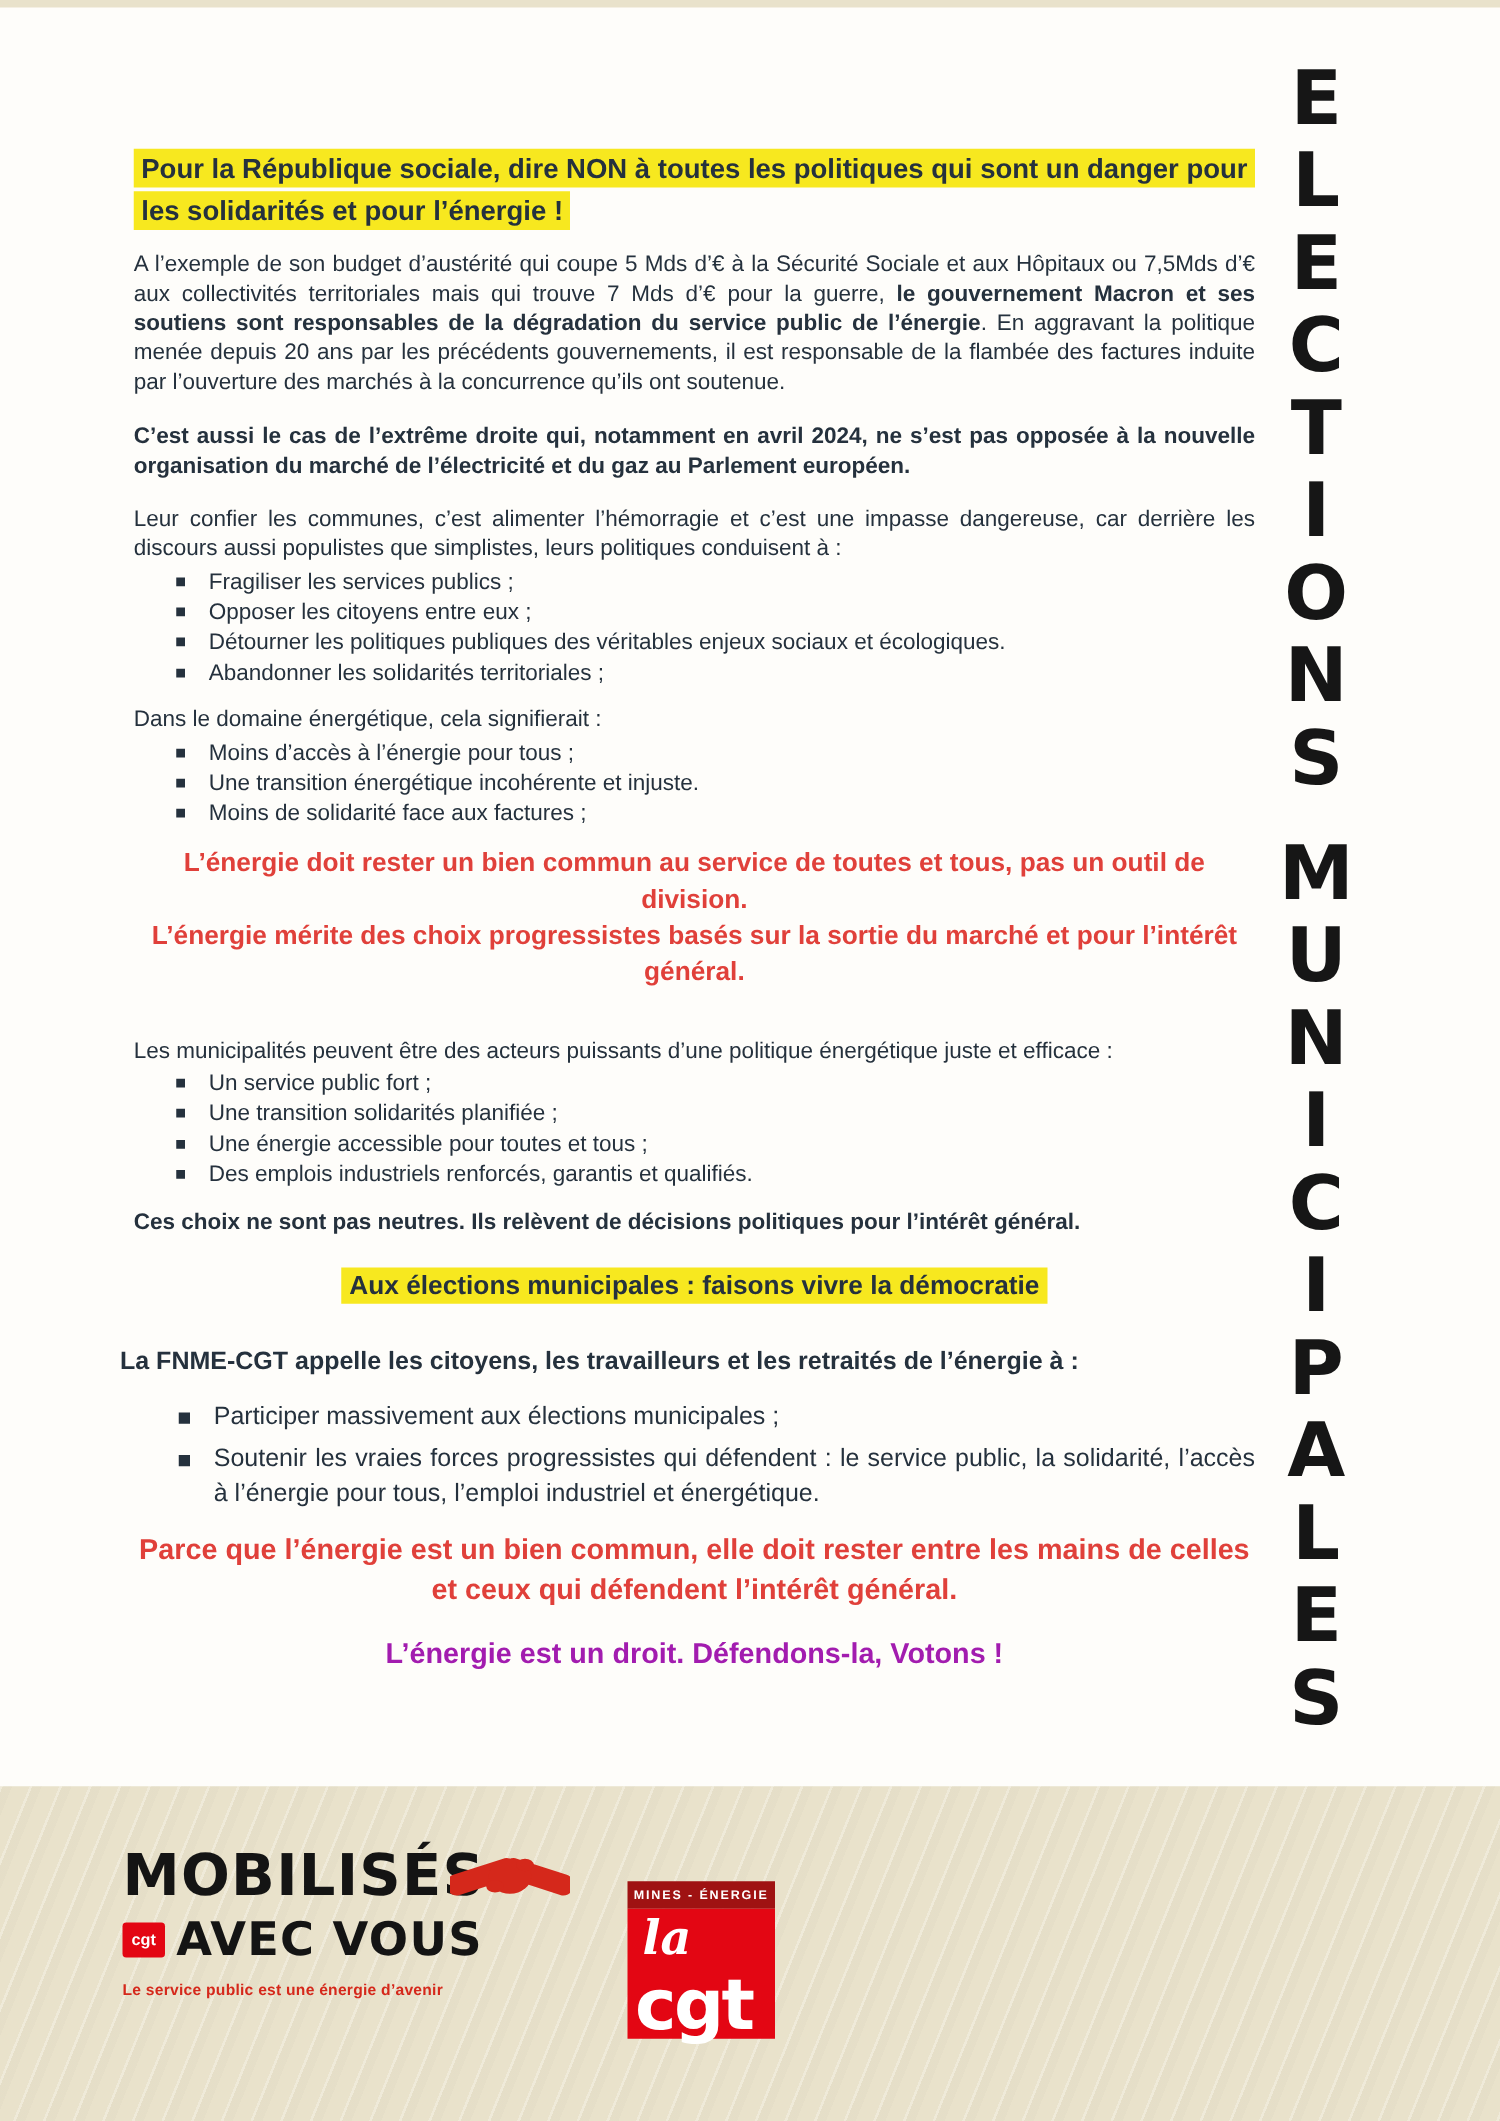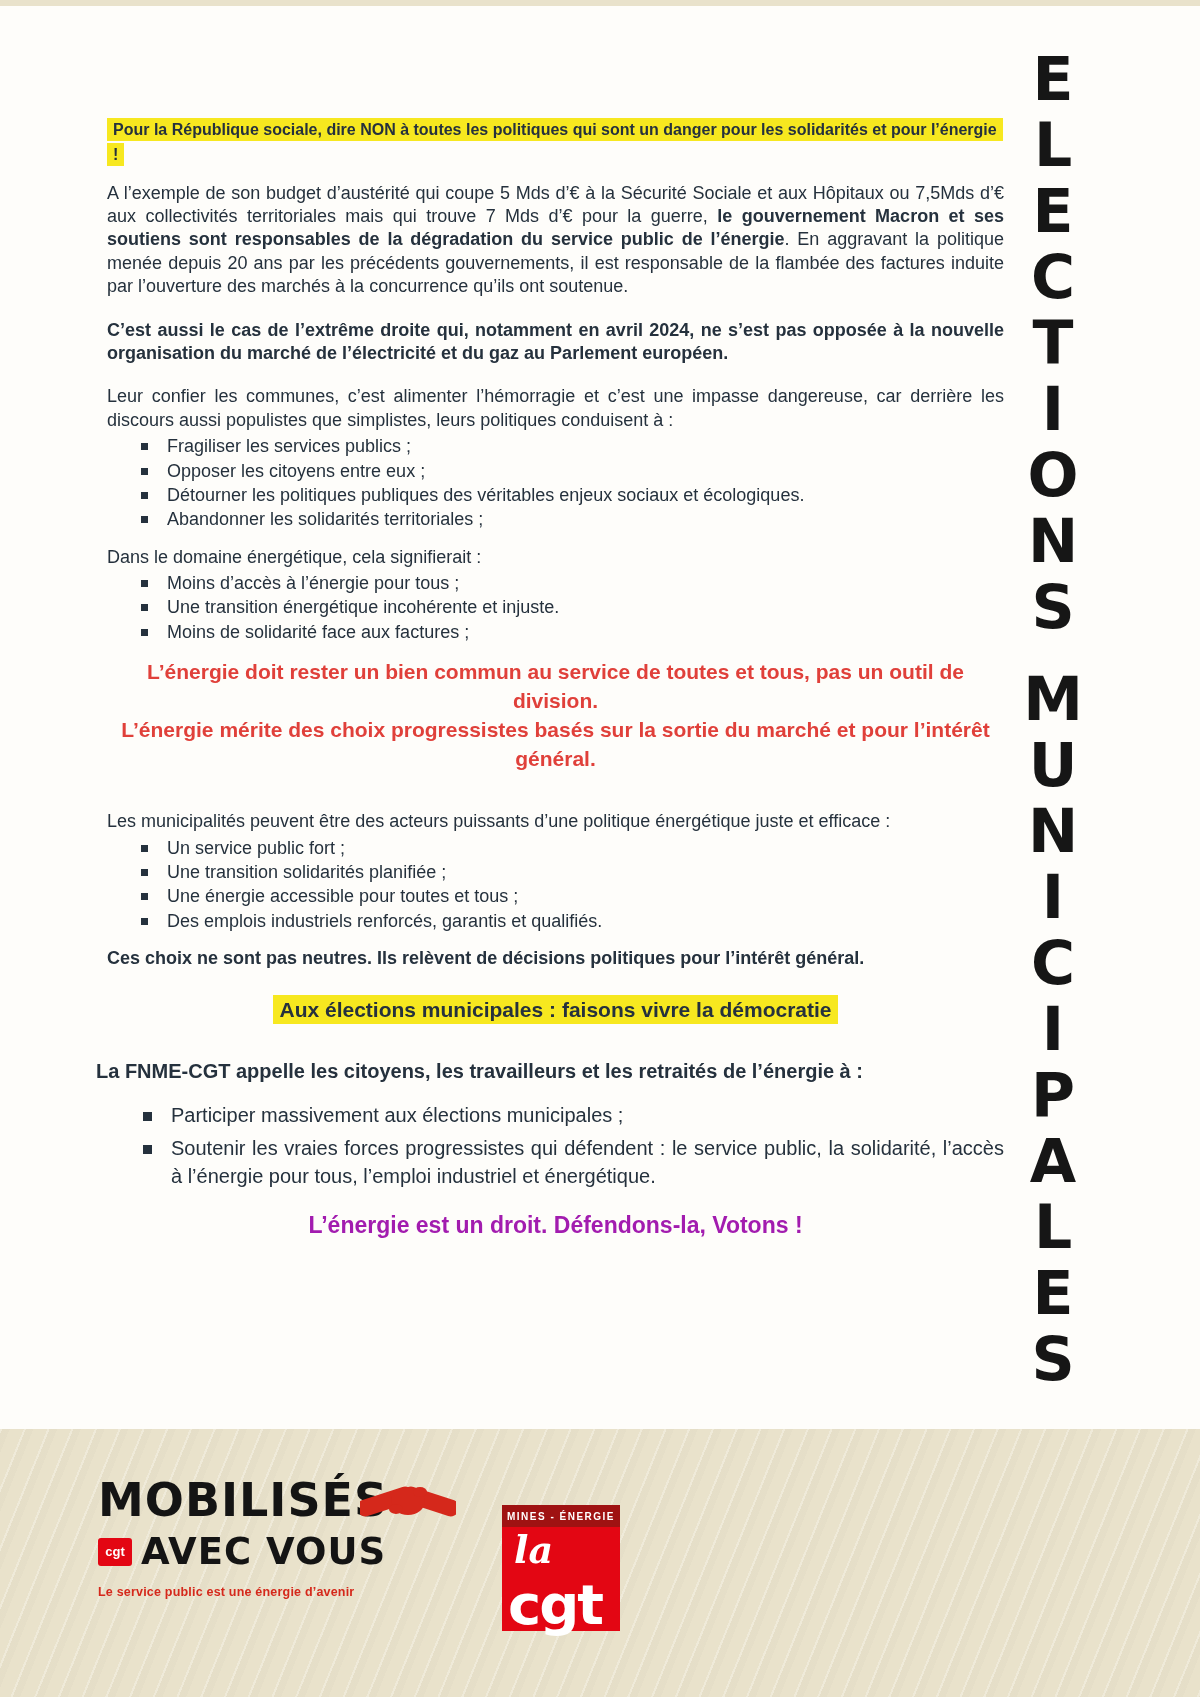--- a/index.html
+++ b/index.html
@@ -18,21 +18,21 @@
     position: absolute; top: 0; left: 0; right: 0; height: 6px;
     background: #e9e2cb;
   }
 
   
   .content {
     position: absolute;
     left: 107px; top: 118px; width: 897px;
     font-size: 18px; line-height: 1.3;
   }
-  .headline { font-size: 16px; font-weight: bold; line-height: 1.55; margin-bottom: 14px; }
+  .headline { font-size: 22px; font-weight: bold; line-height: 1.55; margin-bottom: 14px; }
   .hl {
     background: #f7e81f;
     padding: 3px 6px;
     -webkit-box-decoration-break: clone;
     box-decoration-break: clone;
   }
   p.justify { text-align: justify; margin-bottom: 16px; }
   p.mb-lg { margin-bottom: 20px; }
   .bold { font-weight: bold; }
   p.lead { margin-bottom: 3px; }
@@ -203,20 +203,21 @@
     <div class="yellow-center">
       <span class="hl">Aux élections municipales : faisons vivre la démocratie</span>
     </div>
 
     <p class="appel-lead">La FNME-CGT appelle les citoyens, les travailleurs et les retraités de l’énergie à :</p>
     <ul class="bullets-bold">
       <li>Participer massivement aux élections municipales ;</li>
       <li>Soutenir les vraies forces progressistes qui défendent : le service public, la solidarité, l’accès à l’énergie pour tous, l’emploi industriel et énergétique.</li>
     </ul>
 
+    <div class="red-final">Parce que l’énergie est un bien commun, elle doit rester entre les mains de celles et ceux qui défendent l’intérêt général.</div>
     <div class="red-final2">L’énergie est un droit. Défendons-la, Votons !</div>
   </div>
 
   <div class="footer">
 
     <div class="mob">
       <div class="mob-line1">MOBILISÉS</div>
       <div class="mob-line2">
         <span class="mini-cgt">cgt</span>
         <span class="avec">AVEC VOUS</span>

